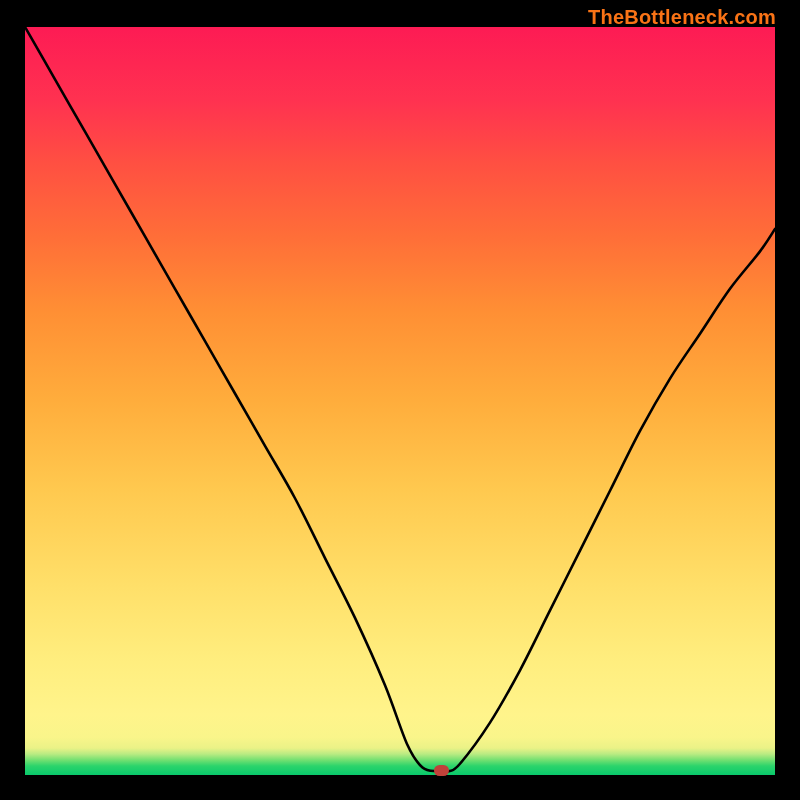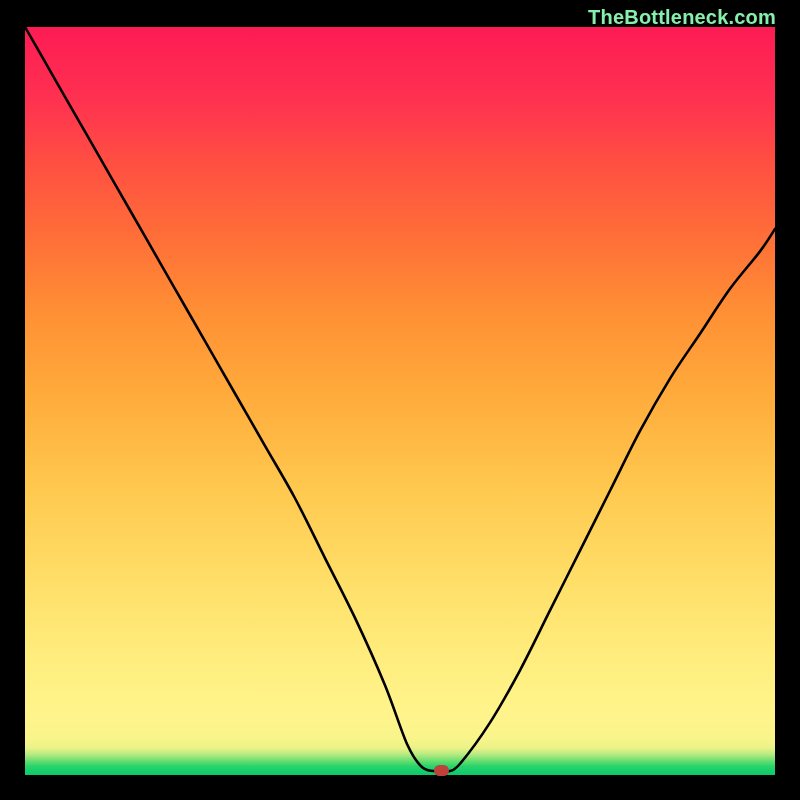--- a/index.html
+++ b/index.html
@@ -44,21 +44,21 @@
     );
   }
   .attribution {
     position: absolute;
     top: 6px;
     right: 24px;
     font-family: Arial, Helvetica, sans-serif;
     font-size: 20px;
     font-weight: 600;
     letter-spacing: 0.2px;
-    color: #86efac;
+    color: #f97316;
   }
   svg.curve {
     position: absolute;
     left: 0;
     top: 0;
     width: 750px;
     height: 748px;
   }
   .marker {
     position: absolute;

